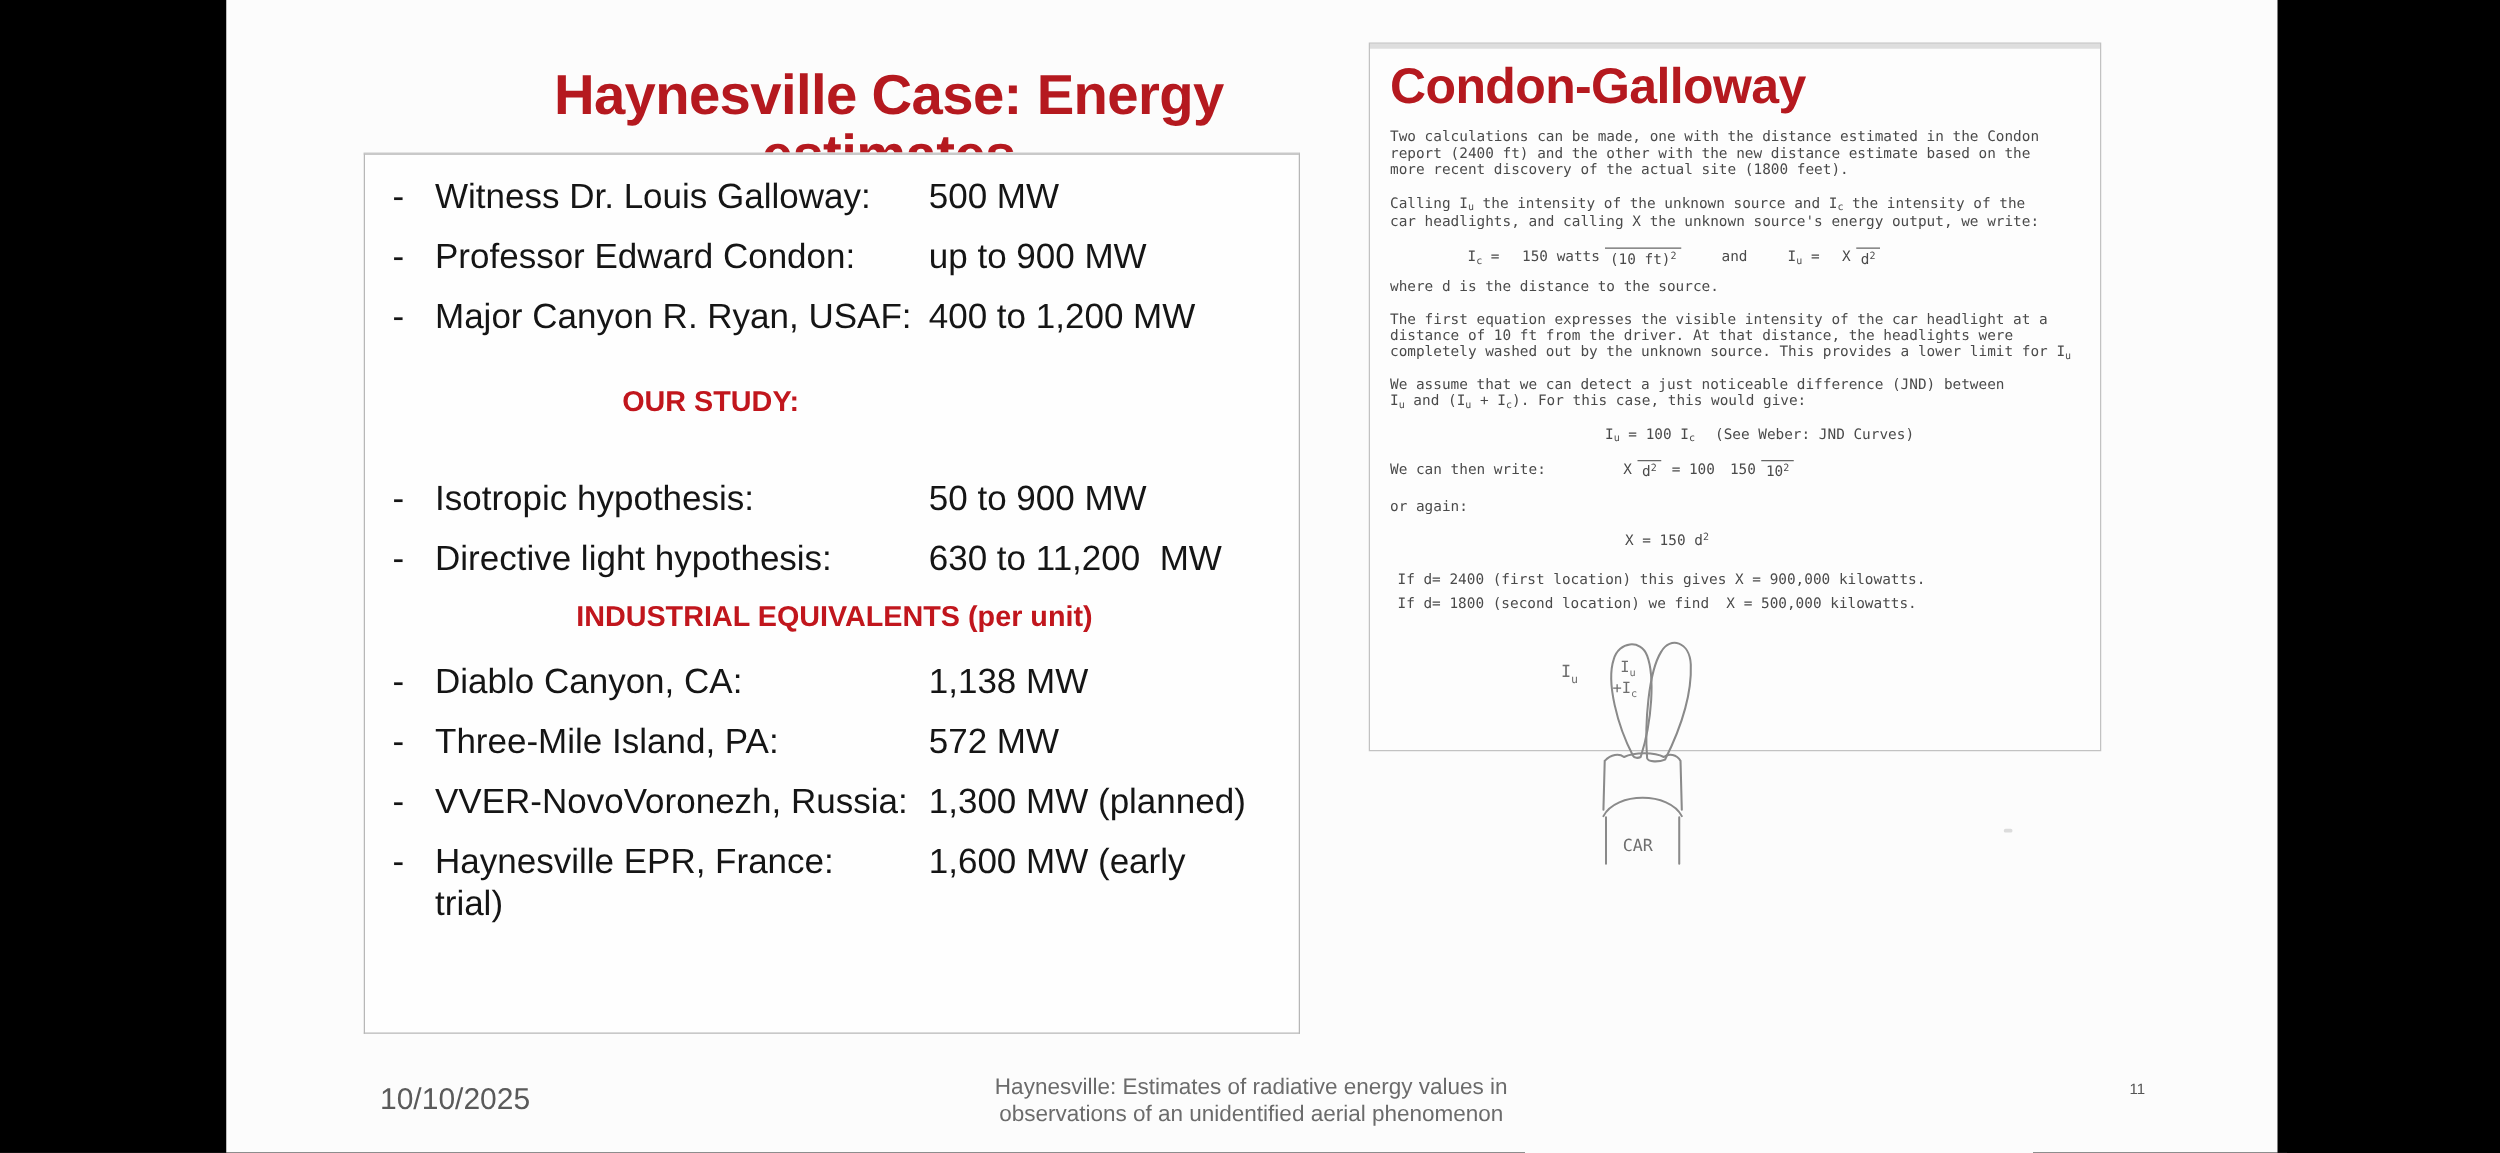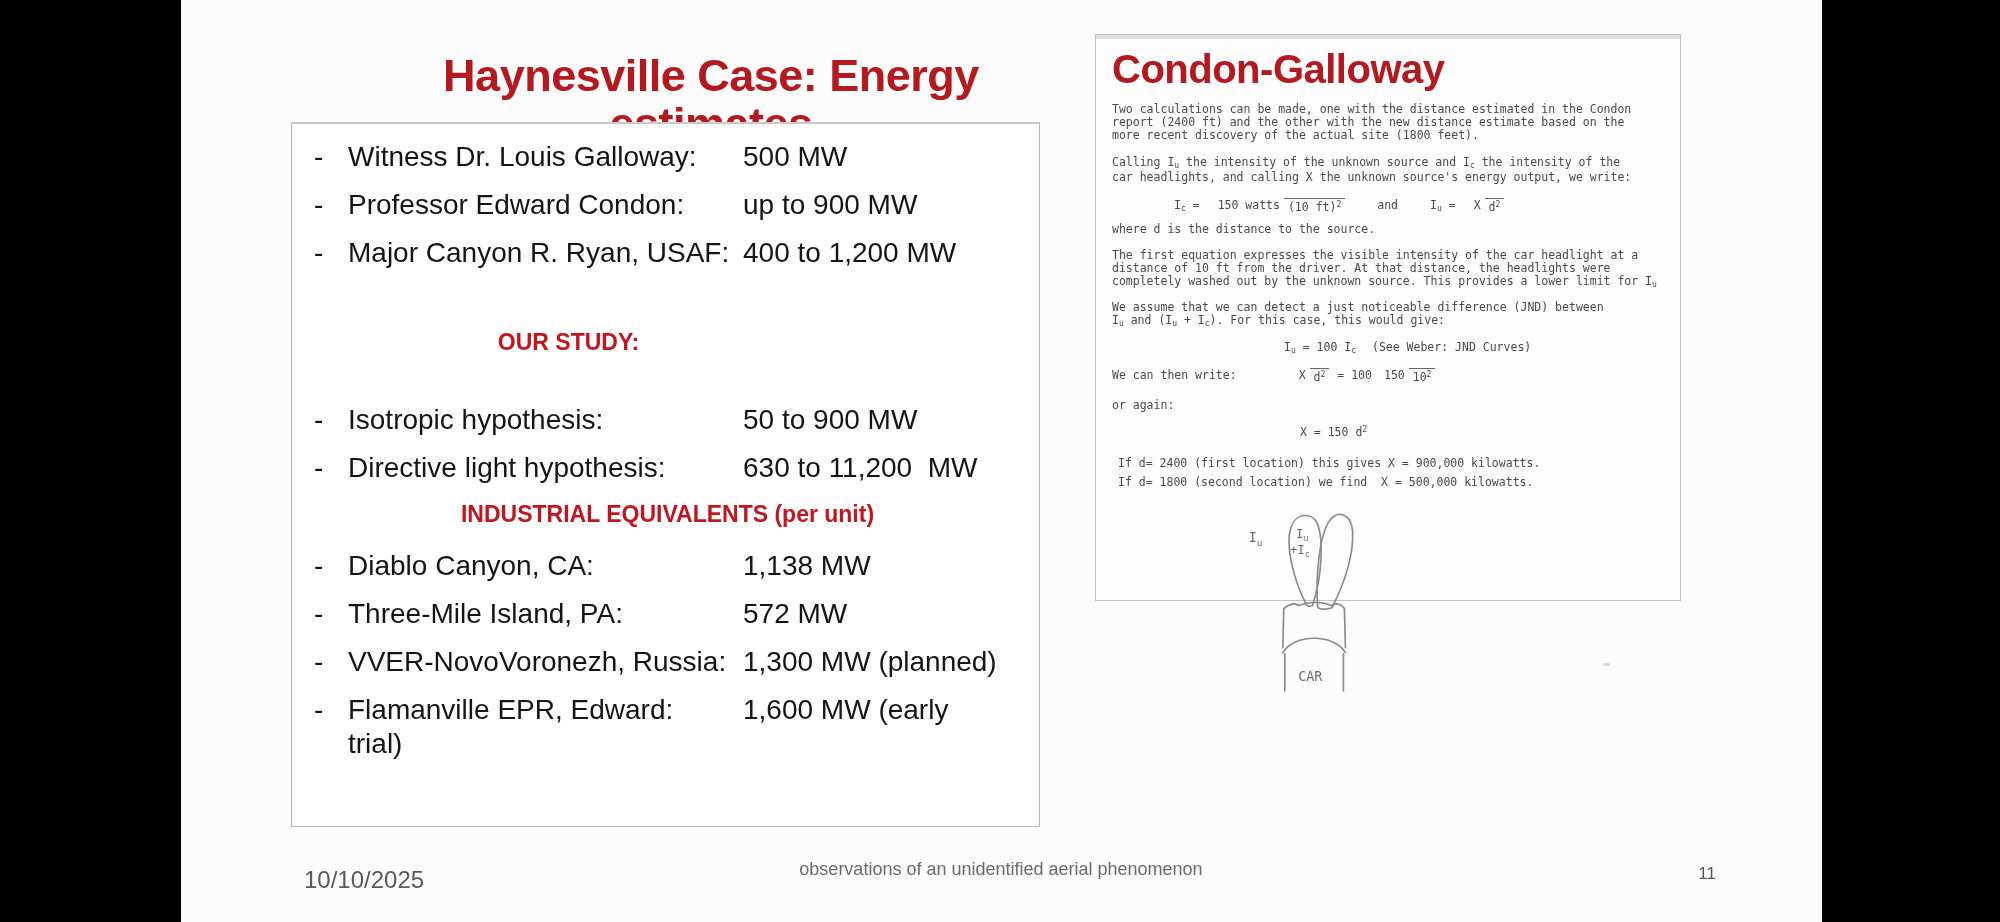--- a/index.html
+++ b/index.html
@@ -25,21 +25,21 @@
   .estimates-box{position:absolute;left:110px;top:122px;width:749px;height:705px;
     background:#fefefe;border:1px solid #b7b7b7;border-top:2px solid #c9c9c9;
     padding:16px 18px 0 22px;color:var(--slide-text);}
   .row{display:flex;align-items:flex-start;font-size:28px;line-height:34px;margin-bottom:14px;}
   .row .dash{width:34px;flex:0 0 34px;}
   .rowtext{width:675px;}
   .lbl{display:inline-block;width:395px;vertical-align:top;}
   .val{white-space:pre-wrap;}
   .subhead{font-size:23px;font-weight:bold;color:var(--subhead-red);
     text-align:center;line-height:30px;}
-  .subhead.study{position:relative;left:-99px;margin-top:57px;margin-bottom:46px;}
+  .subhead.study{position:relative;left:-99px;margin-top:36px;margin-bottom:46px;}
   .subhead.industrial{margin-bottom:20px;}
 
   
   .doc{position:absolute;left:914px;top:34px;width:586px;height:567px;
     background:#fdfdfd;border:1px solid #c2c2c2;
     box-shadow:inset 0 4px 0 #dedede;
     padding:10px 8px 0 16px;color:var(--typewriter);}
   .doc-title{font-size:40px;line-height:44px;font-weight:bold;color:var(--accent-red);
     letter-spacing:-0.5px;margin:2px 0 12px 0;font-family:"Liberation Sans",sans-serif;}
   .tw{font-family:"DejaVu Sans Mono",monospace;font-size:11.5px;line-height:13px;
@@ -70,21 +70,21 @@
   .sketch-wrap svg{display:block;}
   .sketch-text{font-family:"DejaVu Sans Mono",monospace;fill:#6e6e6e;}
   .speck{position:absolute;right:70px;top:628px;width:7px;height:3px;
     background:#dcdcdc;border-radius:2px;}
 
   
   .footer-date{position:absolute;left:123px;top:866px;font-size:24px;color:#5a5a5a;}
   .footer-caption{position:absolute;left:420px;top:858px;width:800px;text-align:center;
     font-size:18px;line-height:22px;color:#6b6b6b;}
   .footer-page{position:absolute;left:1495px;top:864px;width:40px;text-align:right;
-    font-size:17px;color:#555;}
+    font-size:12px;color:#555;}
 </style>
 </head>
 <body>
 
 <div class="page">
   <div class="letterbox left"></div>
   <div class="letterbox right"></div>
 
   <div class="slide">
 
@@ -142,21 +142,21 @@
       </div>
       <div class="row">
         <span class="dash">-</span>
         <div class="rowtext">
           <span class="lbl">VVER-NovoVoronezh, Russia:</span><span class="val">1,300 MW (planned)</span>
         </div>
       </div>
       <div class="row">
         <span class="dash">-</span>
         <div class="rowtext">
-          <span class="lbl">Flamanville EPR, Edward:</span><span class="val">1,600 MW (early<br>trial)</span>
+          <span class="lbl">Haynesville EPR, France:</span><span class="val">1,600 MW (early<br>trial)</span>
         </div>
       </div>
     </div>
 
     <div class="doc">
       <div class="doc-title">Condon-Galloway</div>
 
       <div class="tw p">Two calculations can be made, one with the distance estimated in the Condon<br>report (2400 ft) and the other with the new distance estimate based on the<br>more recent discovery of the actual site (1800 feet).</div>
       <div class="tw p tight">Calling I<sub>u</sub> the intensity of the unknown source and I<sub>c</sub> the intensity of the<br>car headlights, and calling X the unknown source's energy output, we write:</div>
 
@@ -226,18 +226,19 @@
           </text>
           <text class="sketch-text" x="50" y="167" font-size="13" stroke="none">CAR</text>
         </svg>
       </div>
 
       <div class="speck"></div>
     </div>
 
     <div class="footer-date">10/10/2025</div>
     <div class="footer-caption">
+      <div>Haynesville: Estimates of radiative energy values in</div>
       <div>observations of an unidentified aerial phenomenon</div>
     </div>
     <div class="footer-page">11</div>
 
   </div>
 </div>
 
 </body></html>

